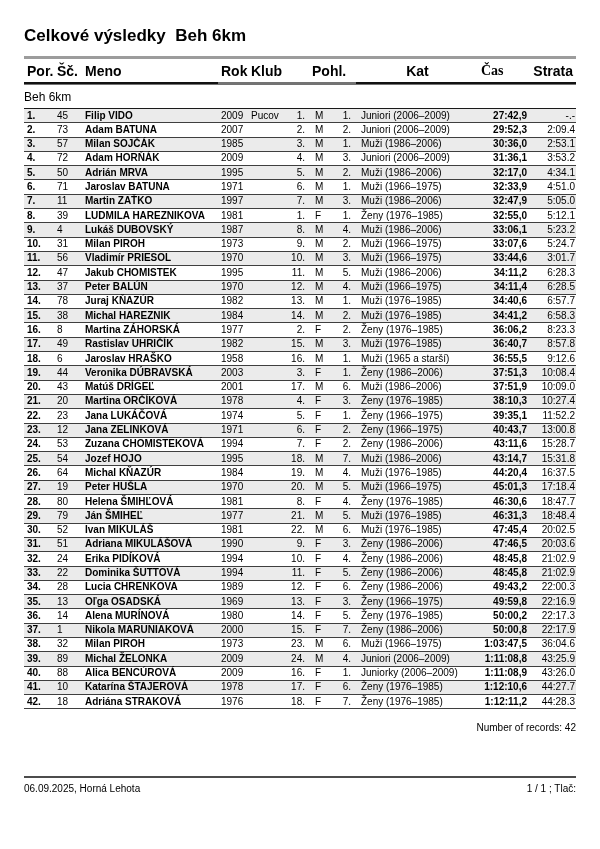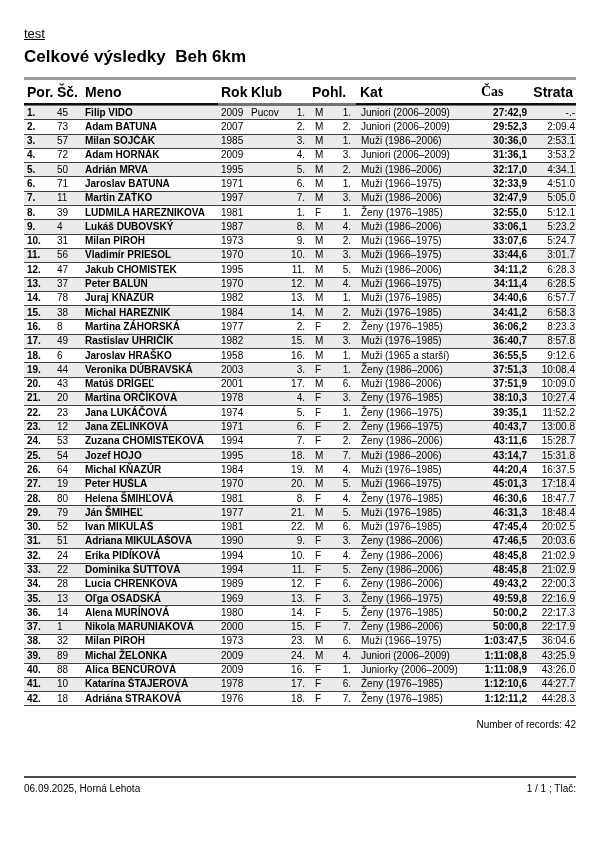--- a/index.html
+++ b/index.html
@@ -40,21 +40,21 @@
     font-size:14px;
     font-weight:bold;
   }
   .thead .hc{padding:0 3px;white-space:nowrap;}
   .h-por{grid-column:1;}
   .h-sc{grid-column:2;}
   .h-meno{grid-column:3;}
   .h-rok{grid-column:4;text-align:right;}
   .h-klub{grid-column:5;}
   .h-pohl{grid-column:7;padding-left:6px;}
-  .h-kat{grid-column:9;padding-left:4px;}
+  .h-kat{grid-column:9;padding-left:4px;text-align:center;}
   .h-cas{grid-column:10;font-family:Liberation Serif, serif;}
   .h-strata{grid-column:11;text-align:right;}
   .hseg{position:absolute;height:2px;background:#111;bottom:-2px;}
   .hseg-left{left:0;width:194px;}
   .hseg-right{left:332px;width:220px;}
   
   .section-label{
     font-size:12px;
     padding:5px 0 4px 0;
     border-bottom:1px solid #1a1a1a;
@@ -93,37 +93,37 @@
     font-size:10px;
     display:flex;
     justify-content:space-between;
   }
 </style>
 </head>
 <body>
 
 <div class="page">
 
-  <div class="report-name">test</div>
   <div class="page-title">Celkové výsledky  Beh 6km</div>
 
   <div class="thead grid">
     <span class="hc h-por">Por.</span>
     <span class="hc h-sc">Šč.</span>
     <span class="hc h-meno">Meno</span>
     <span class="hc h-rok">Rok</span>
     <span class="hc h-klub">Klub</span>
     <span class="hc h-pohl">Pohl.</span>
     <span class="hc h-kat">Kat</span>
     <span class="hc h-cas">Čas</span>
     <span class="hc h-strata">Strata</span>
     <span class="hseg hseg-left"></span>
     <span class="hseg hseg-right"></span>
   </div>
 
+  <div class="section-label">Beh 6km</div>
 
   <div id="table-body">
       <div class="trow grid odd">
         <span class="c por">1.</span>
         <span class="c sc">45</span>
         <span class="c meno">Filip VIDO</span>
         <span class="c rok">2009</span>
         <span class="c klub">Pucov</span>
         <span class="c prank">1.</span>
         <span class="c pohl">M</span>

